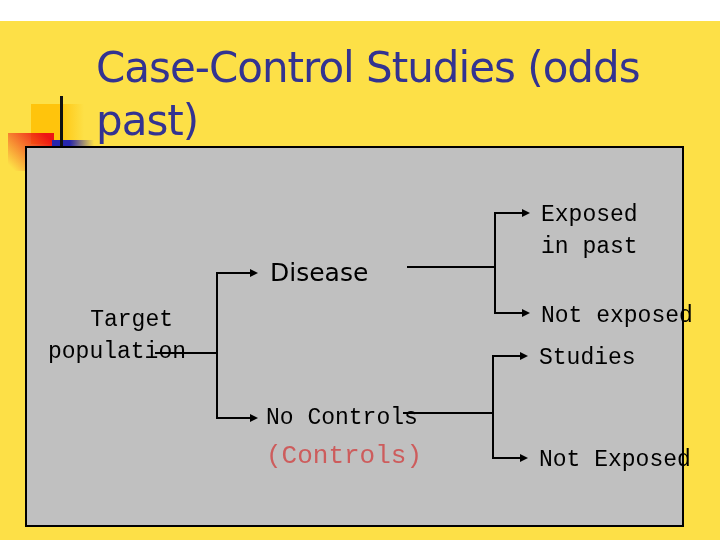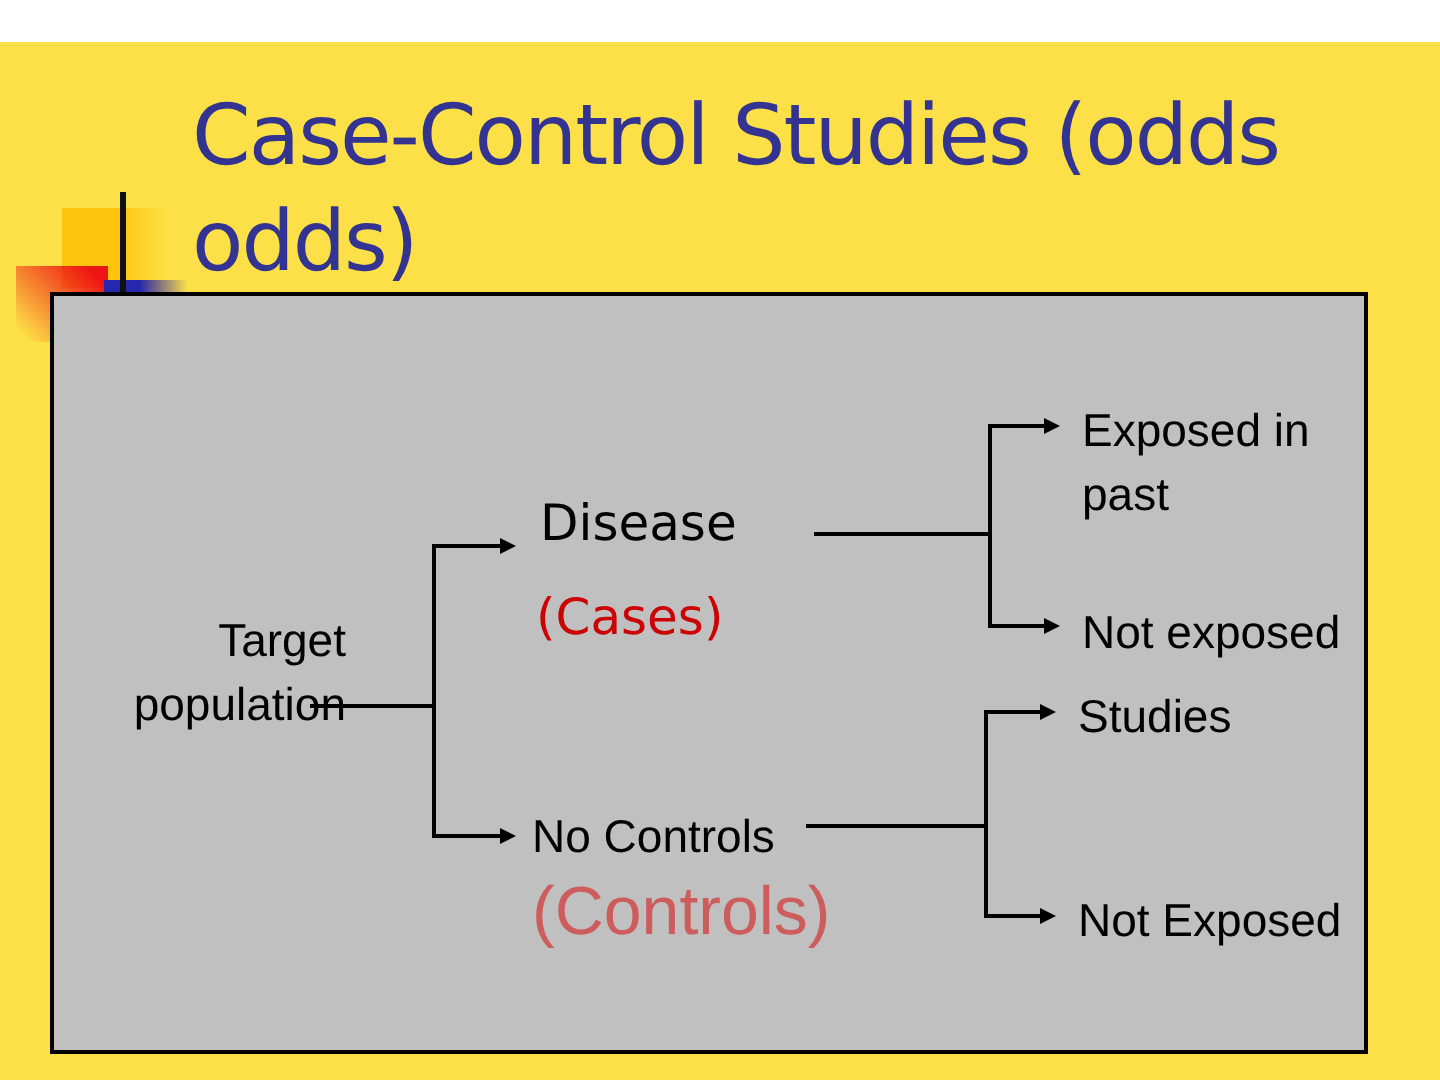--- a/index.html
+++ b/index.html
@@ -24,55 +24,54 @@
     box-sizing:border-box;background:#c0c0c0;border:2px solid #000;}
 
   
   .h-line{position:absolute;height:2px;background:#000;}
   .v-line{position:absolute;width:2px;background:#000;}
   .arm{position:absolute;height:2px;background:#000;}
   .arm .head{position:absolute;right:-8px;top:-3px;width:0;height:0;
     border-left:8px solid #000;border-top:4px solid transparent;border-bottom:4px solid transparent;}
 
   
-  .serif{position:absolute;font-family:Liberation Sans, sans-serif;font-size:23px;line-height:32px;color:#000;}
+  .serif{position:absolute;font-family:Liberation Mono, monospace;font-size:23px;line-height:32px;color:#000;}
   .sans{position:absolute;font-family:"DejaVu Sans",sans-serif;font-size:25px;line-height:30px;color:#000;}
   .cases{color:#cc0000;}
-  .controls{color:#cd5c5c;font-size:34px;}
+  .controls{color:#cd5c5c;font-size:26px;}
 </style>
 </head>
 <body>
 
 <div class="slide">
 
   <div class="deco-yellow"></div>
   <div class="deco-red"></div>
   <div class="deco-blue"></div>
   <div class="deco-black-line"></div>
 
   <div class="title">
     <div>Case-Control Studies (odds</div>
-    <div>odds)</div>
+    <div>past)</div>
   </div>
 
   <div class="diagram-box"></div>
 
   <div class="serif" style="left:48px;top:283px;width:125px;text-align:right;">Target population</div>
   <div class="h-line" style="left:155px;top:331px;width:62px;"></div>
 
   <div class="v-line" style="left:216px;top:251px;height:147px;"></div>
   <div class="arm" style="left:216px;top:251px;width:34px;">
       <span class="head"></span>
     </div>
   <div class="arm" style="left:216px;top:396px;width:34px;">
       <span class="head"></span>
     </div>
 
-  <div class="sans" style="left:270px;top:226px;">Disease</div>
-  <div class="sans cases" style="left:268px;top:273px;">(Cases)</div>
+  <div class="sans" style="left:270px;top:237px;">Disease</div>
   <div class="h-line" style="left:407px;top:245px;width:88px;"></div>
 
   <div class="v-line" style="left:494px;top:191px;height:102px;"></div>
   <div class="arm" style="left:494px;top:191px;width:28px;">
       <span class="head"></span>
     </div>
   <div class="arm" style="left:494px;top:291px;width:28px;">
       <span class="head"></span>
     </div>
   <div class="serif" style="left:541px;top:178px;width:130px;">Exposed in past</div>

